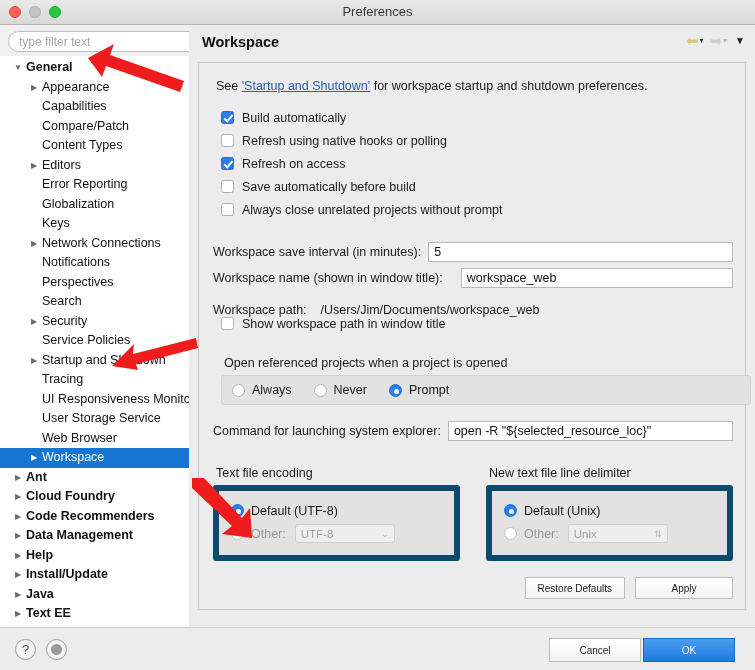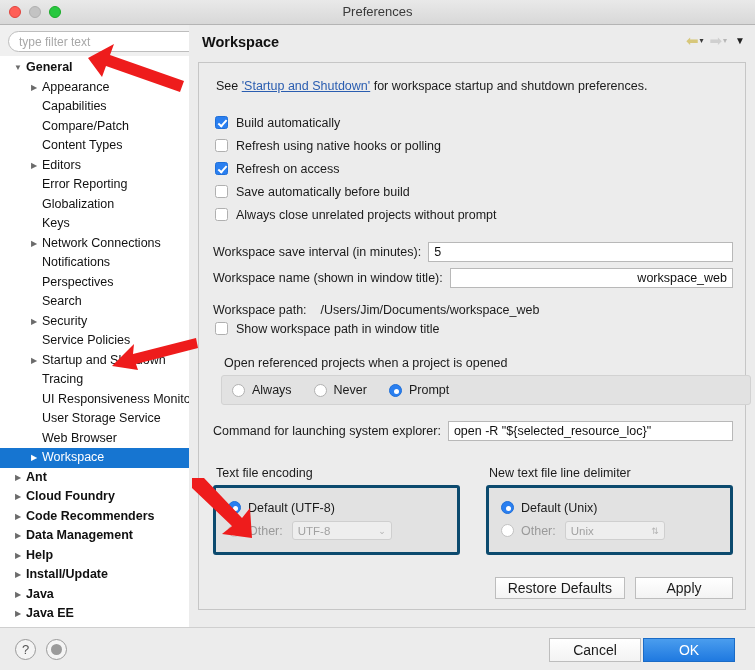--- a/index.html
+++ b/index.html
@@ -102,21 +102,21 @@
     position: absolute; left: 9px; top: 37px;
     width: 548px; height: 548px;
     background: #ececec;
     border: 1px solid #c6c6c6;
     padding: 14px 12px 0 12px;
   }
 
   .see-line { font-size: 12.5px; color: #1b1b1b; margin: 2px 0 18px 5px; }
   .link { color: #2a5db0; text-decoration: underline; cursor: pointer; }
 
-  .check-row { display: flex; align-items: center; height: 23px; margin-left: 4px; }
+  .check-row { display: flex; align-items: flex-start; height: 23px; margin-left: 10px; }
   .cbox {
     width: 13px; height: 13px; border-radius: 2.5px;
     border: 1px solid #b0b0b0; background: #fff;
     margin-right: 8px; flex: none; position: relative;
   }
   .cbox.on { background: #2a7ff0; border-color: #1f6fd8; }
   .cbox.on::after {
     content: ""; position: absolute; left: 4px; top: 1px;
     width: 3px; height: 7px; border: solid #fff;
     border-width: 0 2px 2px 0; transform: rotate(42deg);
@@ -126,21 +126,21 @@
   .field-row { display: flex; align-items: center; height: 26px; margin-left: 2px; }
   .field-row.gap-top { margin-top: 13px; }
   .field-label { font-size: 12.5px; color: #1b1b1b; white-space: nowrap; }
   .txtbox {
     height: 20px; border: 1px solid #b8b8b8; background: #fff;
     font-size: 12.5px; color: #111; padding: 0 5px;
     font-family: "Liberation Sans", sans-serif;
     outline: none;
   }
   .txtbox.f1 { margin-left: 7px; width: 338px; }
-  .txtbox.f2 { margin-left: 7px; width: 320px; text-align: right; }
+  .txtbox.f2 { margin-left: 18px; width: 320px; }
   .txtbox.f3 { margin-left: 7px; width: 321px; }
 
   .path-row { display: flex; align-items: baseline; margin: 12px 0 0 2px; }
   .path-label { font-size: 12.5px; color: #1b1b1b; }
   .path-value { font-size: 12.5px; color: #1b1b1b; margin-left: 14px; }
 
   .group {
     margin: 16px 0 0 10px; width: 530px;
   }
   .group-title { font-size: 12.5px; color: #1b1b1b; margin-bottom: 5px; margin-left: 3px; }
@@ -160,39 +160,39 @@
     width: 5px; height: 5px; border-radius: 50%; background: #fff;
   }
   .rbtn.dim { border-color: #c2c2c2; }
   .radio-label { font-size: 12.5px; color: #1b1b1b; }
   .radio-label.dim { color: #9a9a9a; }
 
   .enc-wrap { display: flex; margin: 22px 0 0 2px; gap: 26px; }
   .enc-col { width: 262px; }
   .enc-title { font-size: 12.5px; color: #1b1b1b; margin-bottom: 5px; margin-left: 3px; }
   .enc-body {
-    background: #e2e2e2; border: 3px solid #0c4a6e; border-radius: 3px;
+    background: #e2e2e2; border: 6px solid #0c4a6e; border-radius: 3px;
     padding: 8px 12px 10px 12px;
   }
   .enc-body .radio-row { height: 23px; }
   .selbox {
     margin-left: 9px; height: 19px; width: 100px;
     border: 1px solid #cfcfcf; border-radius: 3px; background: #eeeeee;
     display: flex; align-items: center; padding: 0 5px;
     font-size: 11.5px; color: #a2a2a2; position: relative;
   }
   .selbox .sel-arrow {
     position: absolute; right: 5px; font-size: 9px; color: #b4b4b4;
   }
 
   .btn {
     height: 22px; min-width: 76px;
     border: 1px solid #bdbdbd; border-radius: 0;
     background: linear-gradient(to bottom,#ffffff,#f3f3f3);
-    font-size: 14px; color: #1b1b1b;
+    font-size: 10px; color: #1b1b1b;
     font-family: "Liberation Sans", sans-serif;
     cursor: pointer; padding: 2px 12px;
   }
   .panel-btns {
     position: absolute; right: 12px; bottom: 10px;
     display: flex; gap: 10px;
   }
   .panel-btns .btn { min-width: 98px; }
 
   
@@ -349,21 +349,21 @@
         <div class="tree-row d0">
           <span class="twisty">▶</span>
           <span class="lbl">Install/Update</span>
         </div>
         <div class="tree-row d0">
           <span class="twisty">▶</span>
           <span class="lbl">Java</span>
         </div>
         <div class="tree-row d0">
           <span class="twisty">▶</span>
-          <span class="lbl">Java EE</span>
+          <span class="lbl">Text EE</span>
         </div>
         <div class="tree-row d0">
           <span class="twisty">▶</span>
           <span class="lbl">Java Persistence</span>
         </div>
       </div>
   </div>
 
   <div class="content">
 

